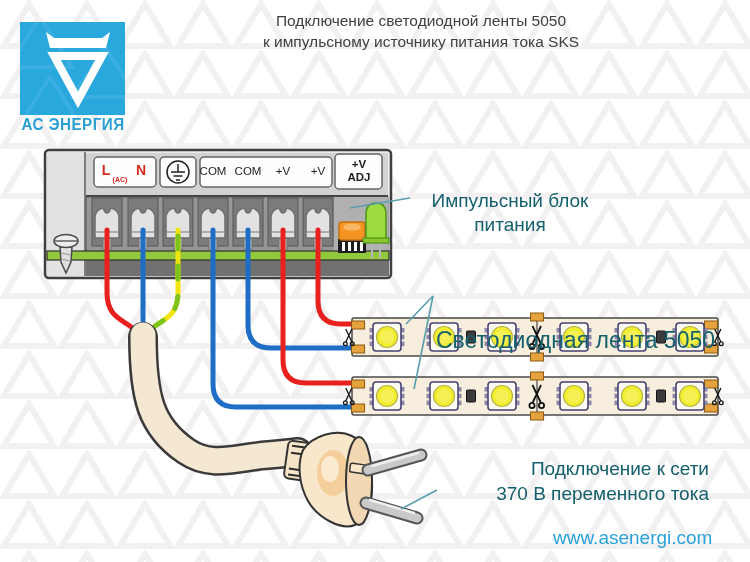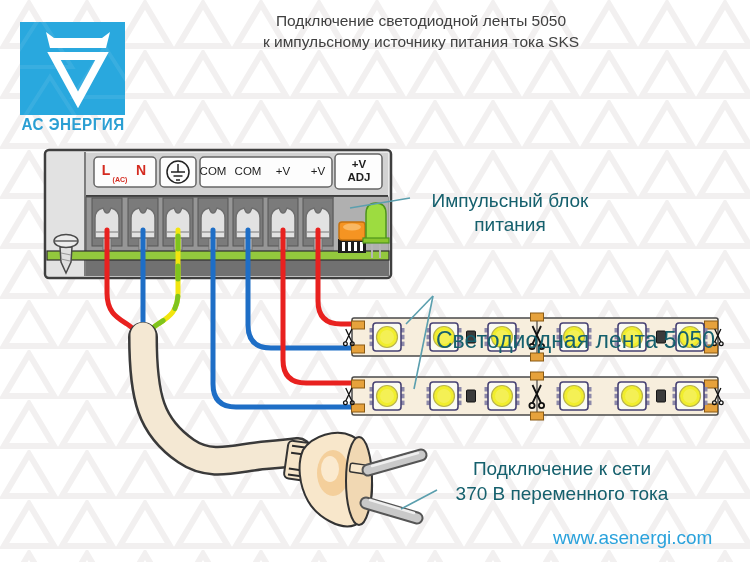--- a/index.html
+++ b/index.html
@@ -14,21 +14,21 @@
     font-size:15.5px;line-height:21px;color:#404040;
   }
   .logo-box{left:20px;top:22px;width:105px;height:93px;background:#29a8de;}
   .logo-text{
     left:10px;top:116px;width:126px;text-align:center;font-weight:bold;
     font-size:16px;color:#2b9fd3;transform:scaleX(.95);letter-spacing:.5px;
   }
   .teal{color:#15606d;}
   .psu-label{left:405px;top:189px;width:210px;text-align:center;font-size:19px;line-height:24px;}
   .strip-label{left:436px;top:279px;font-size:23px;white-space:nowrap;margin-top:48px;}
-  .mains-label{left:424px;top:456px;width:276px;text-align:center;font-size:19px;line-height:25px;}
+  .mains-label{left:433px;top:456px;width:276px;text-align:right;font-size:19px;line-height:25px;}
   .website{left:553px;top:527px;font-size:19px;font-weight:normal;color:#2aa2dc;}
   .tlabel{font-size:11.5px;font-weight:400;color:#1d1d1d;text-align:center;}
   .tred{color:#d42b20;font-weight:700;}
   .ln{font-size:14px;}
   .lsub{font-size:7px;}
   .adjbox{left:336px;top:158px;width:46px;text-align:center;font-size:11.5px;line-height:13px;font-weight:600;color:#1d1d1d;}
 </style>
 </head>
 <body>
 

